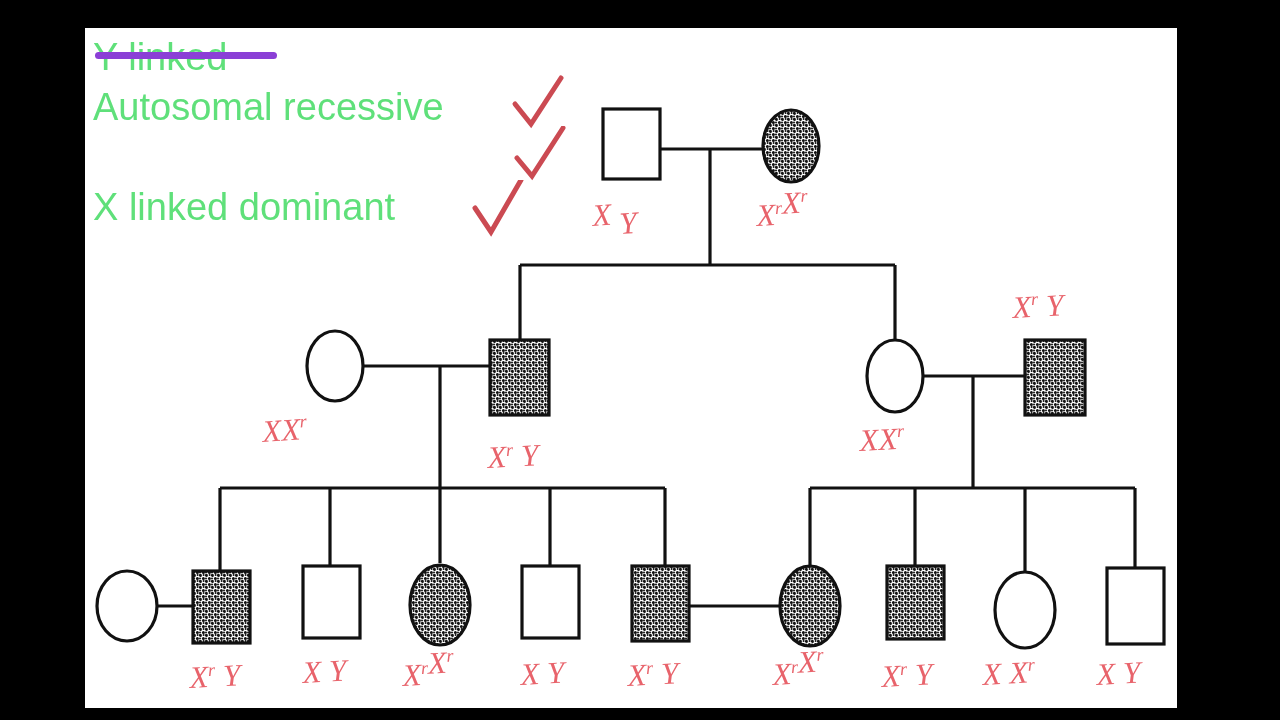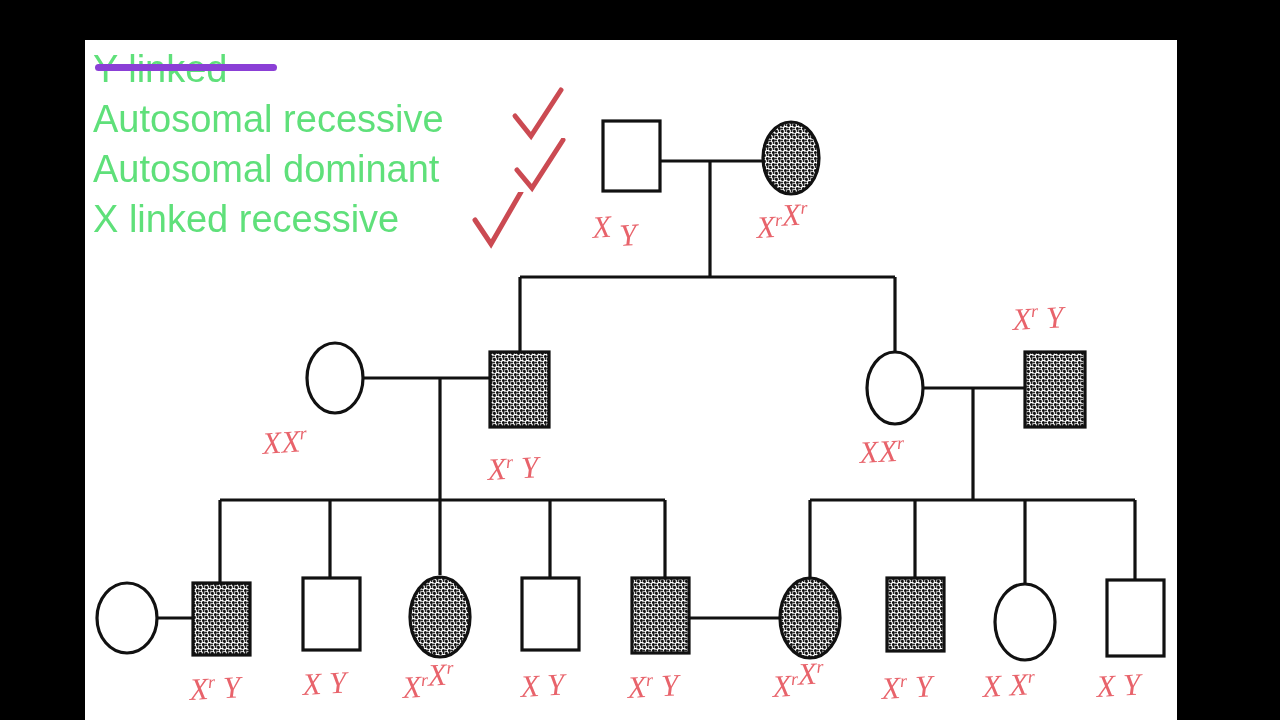--- a/index.html
+++ b/index.html
@@ -1,19 +1,19 @@
 <!DOCTYPE html>
 <html><head>
 <meta charset="utf-8">
 <title>Pedigree Analysis</title>
 <style>
   html,body{margin:0;padding:0;background:#000;}
   body{width:1280px;height:720px;overflow:hidden;font-family:"Liberation Sans",sans-serif;}
   #frame{position:relative;width:1280px;height:720px;background:#000;}
-  #canvas{position:absolute;left:85px;top:40px;width:1092px;height:680px;background:#fff;overflow:hidden;}
+  #canvas{position:absolute;left:85px;top:28px;width:1092px;height:680px;background:#fff;overflow:hidden;}
   #legend{position:absolute;left:8px;top:4px;width:470px;}
   .legend-row{position:relative;height:50px;line-height:50px;white-space:nowrap;}
   .legend-label{font-size:38px;color:#5FE07A;letter-spacing:0px;font-family:"Liberation Sans",sans-serif;}
   .strike{position:absolute;left:2px;top:20px;width:182px;height:7px;background:#8B3FD6;border-radius:4px;}
   .check{position:absolute;width:54px;height:60px;pointer-events:none;}
   #svg-ped{position:absolute;left:0;top:0;width:1092px;height:680px;}
   .glabel{fill:#E8636B;font-family:"Liberation Serif",serif;font-style:italic;font-size:31px;}
   .gsup{font-size:18px;}
 </style>
 </head>
@@ -30,28 +30,27 @@
       </div>
 
       <div class="legend-row">
         <span class="legend-label">Autosomal recessive</span>
         <svg class="check" style="left:418px;top:-8px;" viewBox="0 0 54 60">
           <path d="M4 30 L20 50 L50 4" stroke="#CB4A52" stroke-width="5" fill="none" stroke-linecap="round"></path>
         </svg>
       </div>
 
       <div class="legend-row">
-        <span class="legend-label">Autosomal dominant</span>
         <svg class="check" style="left:420px;top:-6px;" viewBox="0 0 54 60">
           <path d="M4 32 L19 50 L50 2" stroke="#CB4A52" stroke-width="5" fill="none" stroke-linecap="round"></path>
         </svg>
       </div>
 
       <div class="legend-row">
-        <span class="legend-label">X linked recessive</span>
+        <span class="legend-label">X linked dominant</span>
         <svg class="check" style="left:378px;top:-2px;" viewBox="0 0 54 60">
           <path d="M4 28 L20 52 L50 0" stroke="#CB4A52" stroke-width="5" fill="none" stroke-linecap="round"></path>
         </svg>
       </div>
 
 
     </div>
 
     <svg id="svg-ped" viewBox="0 0 1092 680">
       <defs>

